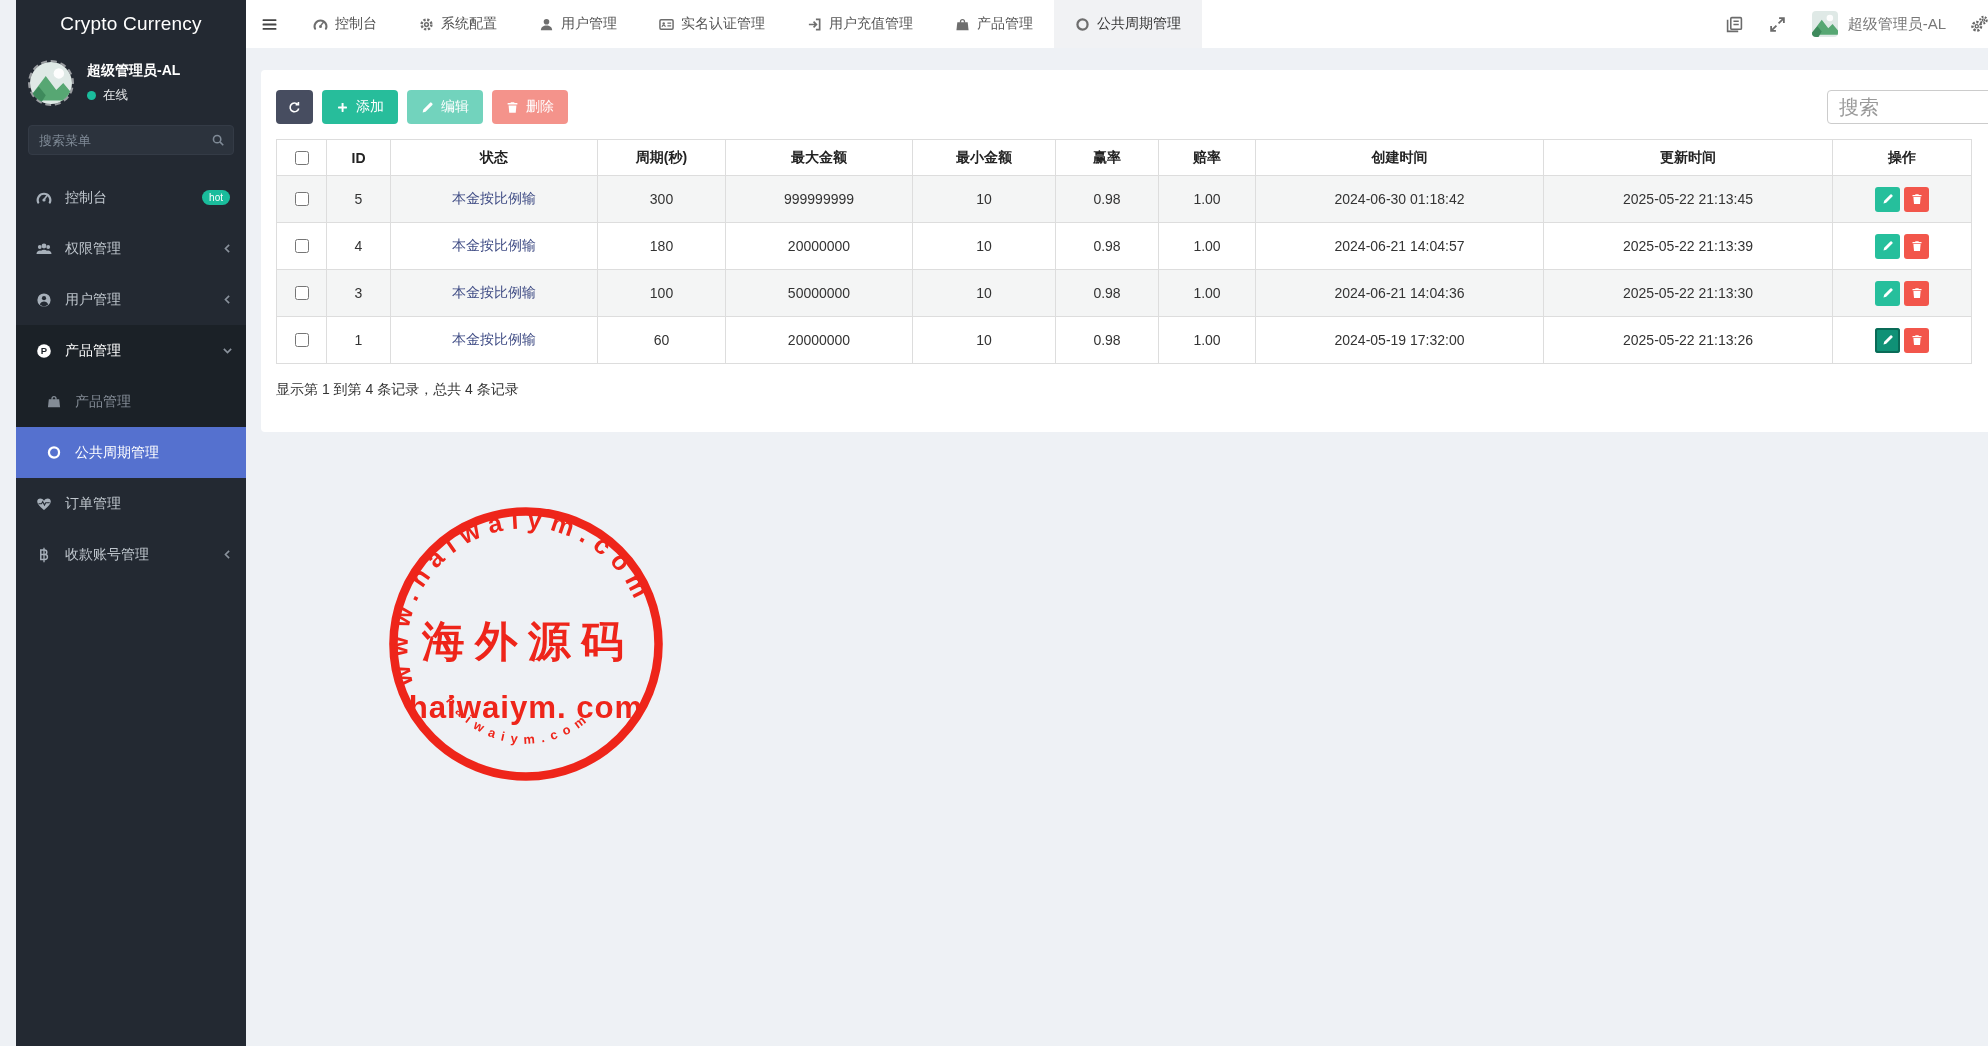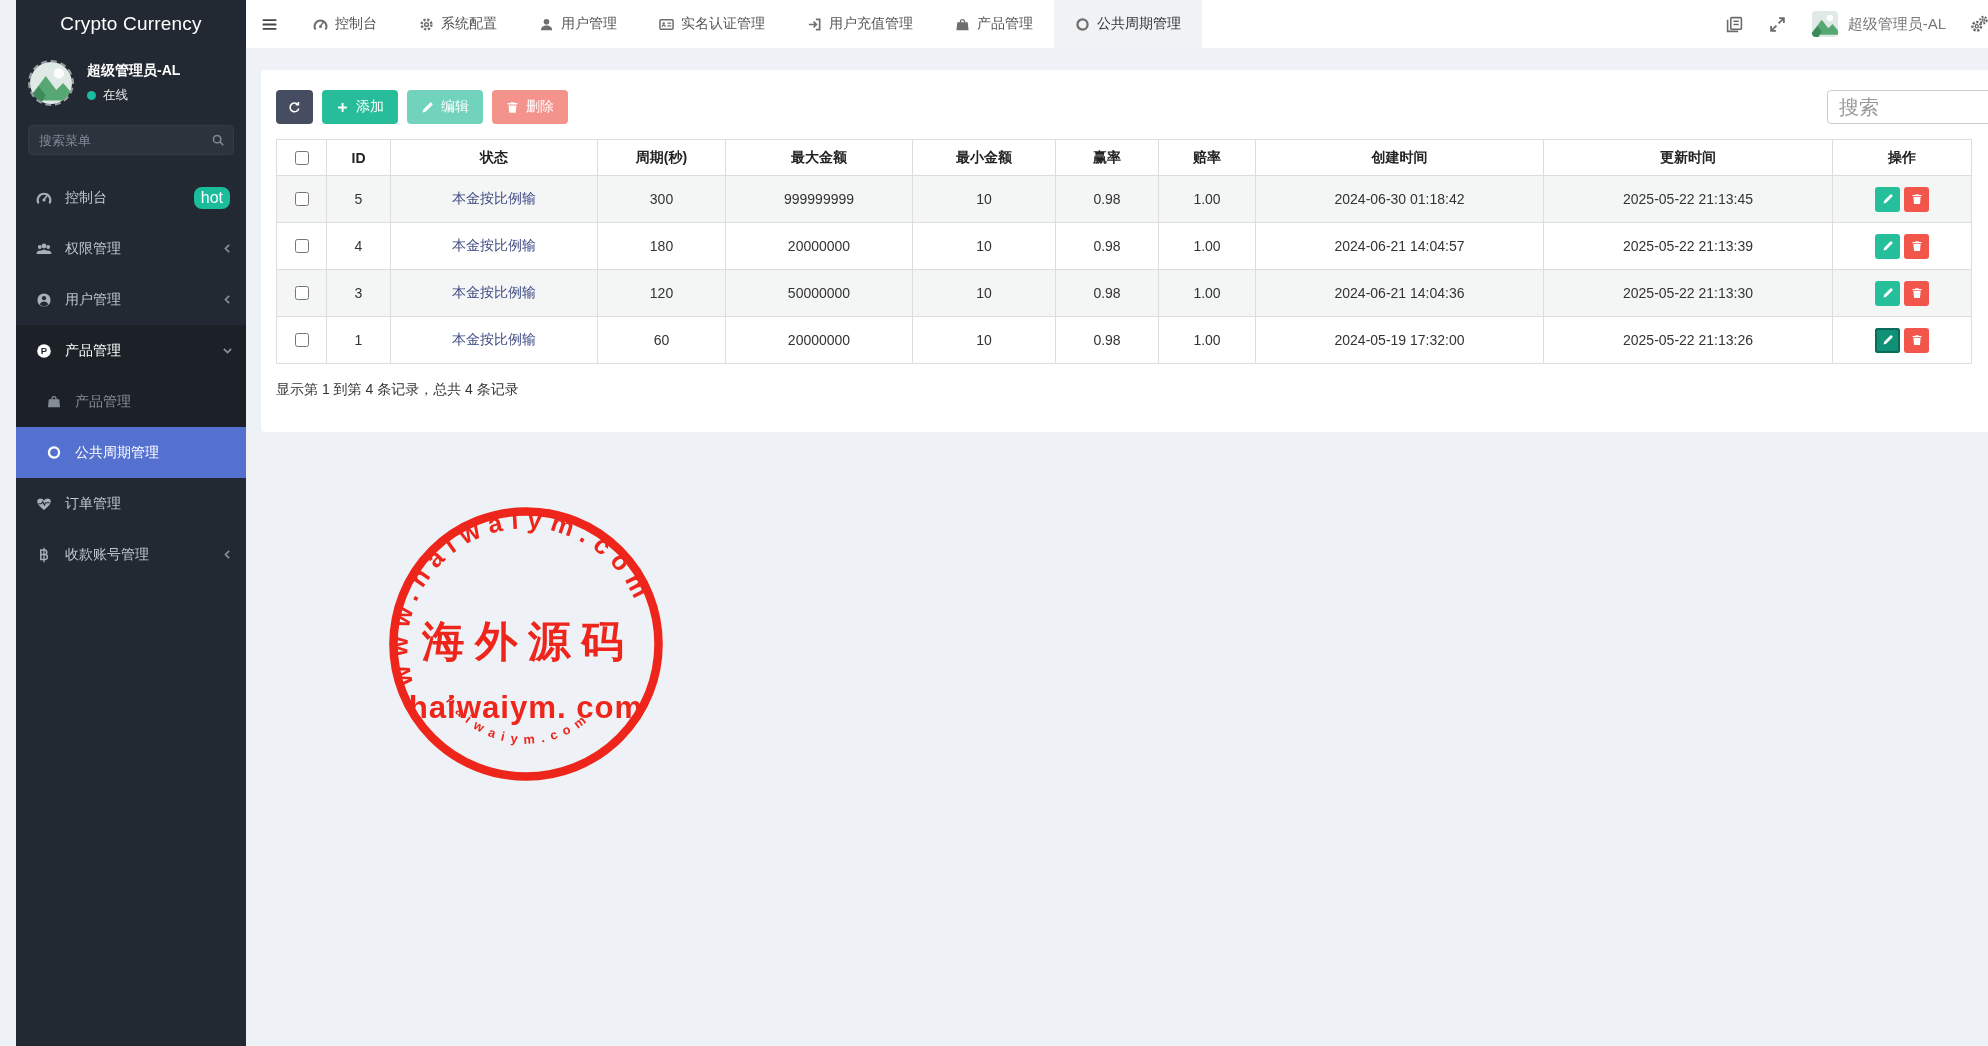--- a/index.html
+++ b/index.html
@@ -20,21 +20,21 @@
   .menu-search{position:relative;margin:9px 12px 0 12px;}
   .menu-search input{width:100%;height:30px;background:#2c333d;border:1px solid #343b46;border-radius:4px;
     color:#cfd4da;font-size:13px;padding:0 30px 0 10px;outline:none;}
   .menu-search input::placeholder{color:#7f8a96;}
   .menu-search .mag{position:absolute;right:9px;top:8px;width:14px;height:14px;color:#7f8a96;}
   .menu{margin-top:17px;}
   .mi{height:51px;display:flex;align-items:center;padding:0 12px 0 20px;font-size:14px;color:#bfc6cd;cursor:pointer;position:relative;}
   .mi .ico{width:16px;height:16px;margin-right:13px;color:#a7b0ba;flex:0 0 16px;}
   .mi .lbl{flex:1;}
   .mi .chev{width:13px;height:13px;color:#8a929c;}
-  .badge-hot{background:#1abc9c;color:#fff;font-size:16px;border-radius:8px;padding:2px 7px;margin-right:4px;}
+  .badge-hot{background:#1abc9c;color:#fff;font-size:10px;border-radius:8px;padding:2px 7px;margin-right:4px;}
   .group{background:#1b2127;}
   .group .parent{color:#fff;}
   .group .parent .ico{color:#fff;}
   .sub{padding-left:30px;}
   .sub .ico{width:15px;height:15px;}
   .sub-dim{color:#848c96;}
   .sub-dim .ico{color:#848c96;}
   .sub-active{background:#5571cf;color:#fff;}
   .sub-active .ico{color:#fff;}
 
@@ -455,21 +455,21 @@
                     <svg viewBox="0 0 16 16" fill="currentColor">
                       <path d="M6 1.6h4l.5 1H14v1.6H2V2.6h3.5z"></path>
                       <path d="M3.2 5.4h9.6L12 14.6H4z"></path>
                     </svg>
                   </button></td>
               </tr>
               <tr class="striped">
                 <td><input type="checkbox" style=""></td>
                 <td class="c-id">3</td>
                 <td class="c-status">本金按比例输</td>
-                <td class="c-period">120</td>
+                <td class="c-period">100</td>
                 <td class="c-max">50000000</td>
                 <td class="c-min">10</td>
                 <td class="c-win">0.98</td>
                 <td class="c-odds">1.00</td>
                 <td class="c-created">2024-06-21 14:04:36</td>
                 <td class="c-updated">2025-05-22 21:13:30</td>
                 <td><button class="op edit">
                     <svg viewBox="0 0 16 16" fill="currentColor">
                       <path d="M2 14l.9-3.6 8.3-8.3a1.2 1.2 0 0 1 1.7 0l1 1a1.2 1.2 0 0 1 0 1.7L5.6 13.1z"></path>
                     </svg>

